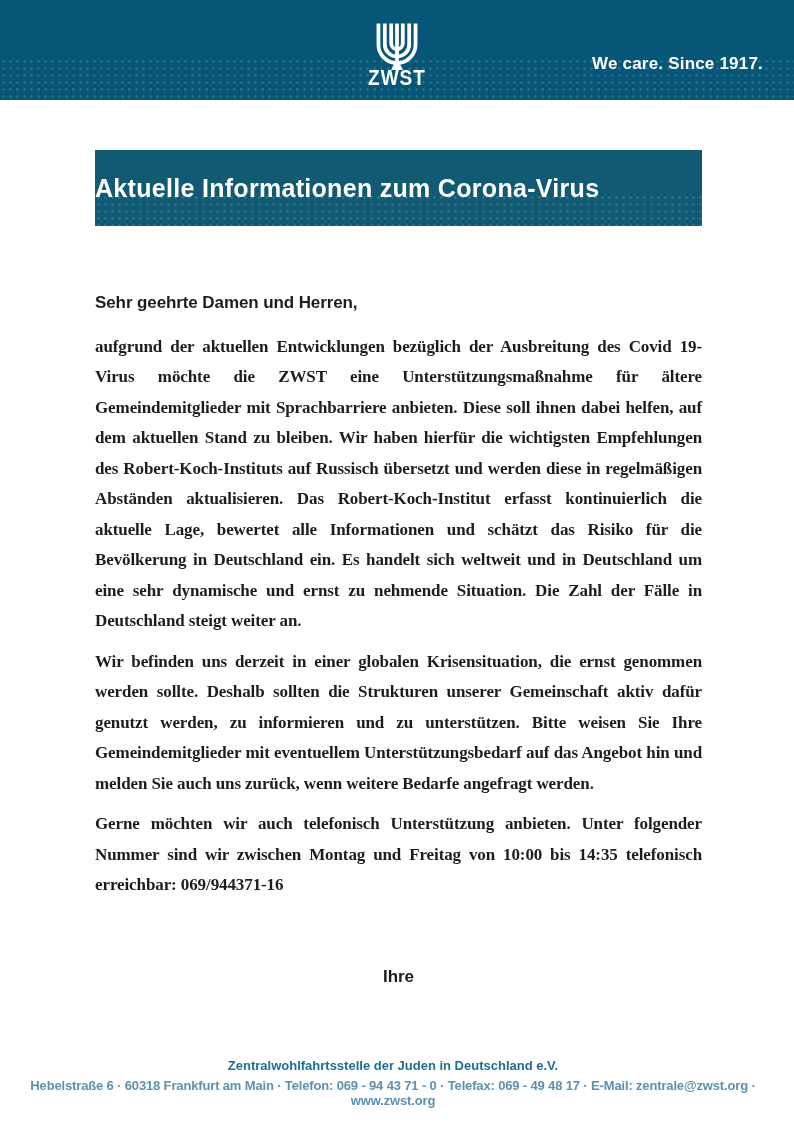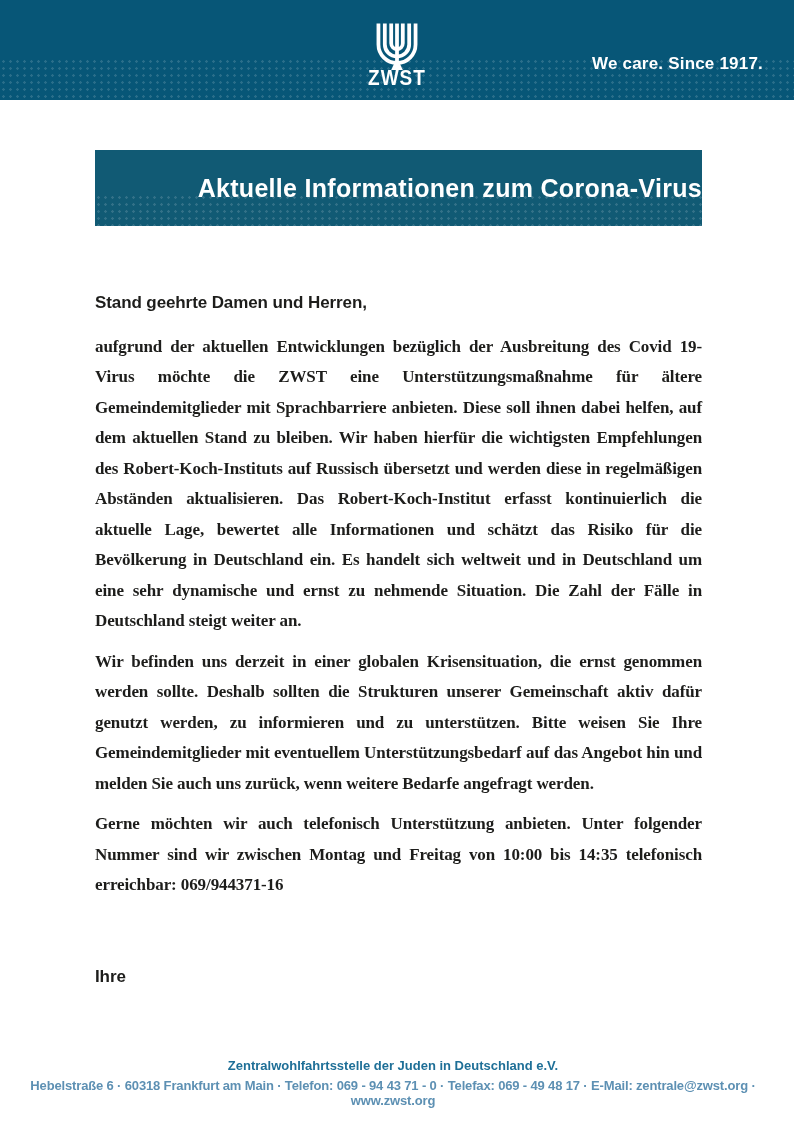--- a/index.html
+++ b/index.html
@@ -53,21 +53,21 @@
   }
 
   
   .title-banner {
     position: absolute;
     left: 95px; top: 150px;
     width: 607px; height: 76px;
     background: #115a74;
     display: flex;
     align-items: center;
-    justify-content: flex-end;
+    justify-content: flex-start;
   }
   .title-banner h1 {
     color: #ffffff;
     font-size: 25px;
     font-weight: 700;
     letter-spacing: 0.3px;
   }
 
   
   .letter {
@@ -75,21 +75,21 @@
     left: 95px; top: 288px;
     width: 607px;
     color: #1d1d1b;
     font-weight: 700;
     font-size: 17px;
     line-height: 30.5px;
     letter-spacing: -0.1px;
   }
   .letter .salutation { margin-bottom: 13px; }
   .letter p.para { text-align: justify; margin-bottom: 10px; font-family: Liberation Serif, serif; }
-  .letter .closing { margin-top: 61px; }
+  .letter .closing { margin-top: 61px; text-align: center; }
   .letter .signature { margin-top: 6px; }
 
   
   .footer {
     position: absolute;
     left: 0; right: 8px; bottom: 16px;
     text-align: center;
   }
   .footer-org {
     color: #1e6f97;
@@ -125,21 +125,21 @@
       <div class="logo-wordmark">ZWST</div>
     </div>
     <div class="tagline">We care. Since 1917.</div>
   </div>
 
   <div class="title-banner">
     <h1>Aktuelle Informationen zum Corona-Virus</h1>
   </div>
 
   <div class="letter">
-    <p class="salutation">Stand geehrte Damen und Herren,</p>
+    <p class="salutation">Sehr geehrte Damen und Herren,</p>
     <p class="para">aufgrund der aktuellen Entwicklungen bezüglich der Ausbreitung des Covid 19-Virus möchte die ZWST eine Unterstützungsmaßnahme für ältere Gemeindemitglieder mit Sprachbarriere anbieten. Diese soll ihnen dabei helfen, auf dem aktuellen Stand zu bleiben. Wir haben hierfür die wichtigsten Empfehlungen des Robert-Koch-Instituts auf Russisch übersetzt und werden diese in regelmäßigen Abständen aktualisieren. Das Robert-Koch-Institut erfasst kontinuierlich die aktuelle Lage, bewertet alle Informationen und schätzt das Risiko für die Bevölkerung in Deutschland ein. Es handelt sich weltweit und in Deutschland um eine sehr dynamische und ernst zu nehmende Situation. Die Zahl der Fälle in Deutschland steigt weiter an.</p>
     <p class="para">Wir befinden uns derzeit in einer globalen Krisensituation, die ernst genommen werden sollte. Deshalb sollten die Strukturen unserer Gemeinschaft aktiv dafür genutzt werden, zu informieren und zu unterstützen. Bitte weisen Sie Ihre Gemeindemitglieder mit eventuellem Unterstützungsbedarf auf das Angebot hin und melden Sie auch uns zurück, wenn weitere Bedarfe angefragt werden.</p>
     <p class="para">Gerne möchten wir auch telefonisch Unterstützung anbieten. Unter folgender Nummer sind wir zwischen Montag und Freitag von 10:00 bis 14:35 telefonisch erreichbar: 069/944371-16</p>
     <p class="closing">Ihre</p>
   </div>
 
   <div class="footer">
     <div class="footer-org">Zentralwohlfahrtsstelle der Juden in Deutschland e.V.</div>
     <div class="footer-contact">Hebelstraße 6 · 60318 Frankfurt am Main · Telefon: 069 - 94 43 71 - 0 · Telefax: 069 - 49 48 17 · E-Mail: zentrale@zwst.org · www.zwst.org</div>
   </div>

